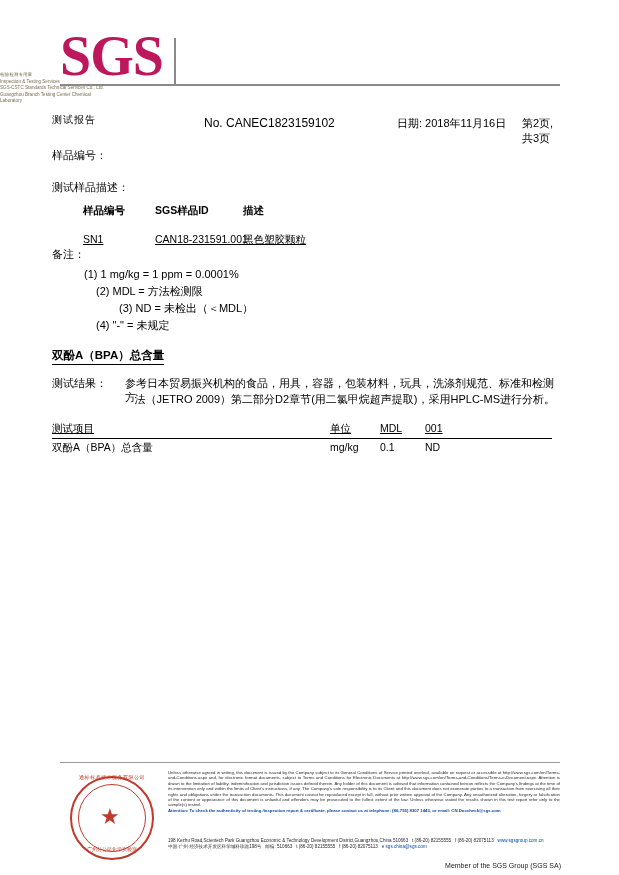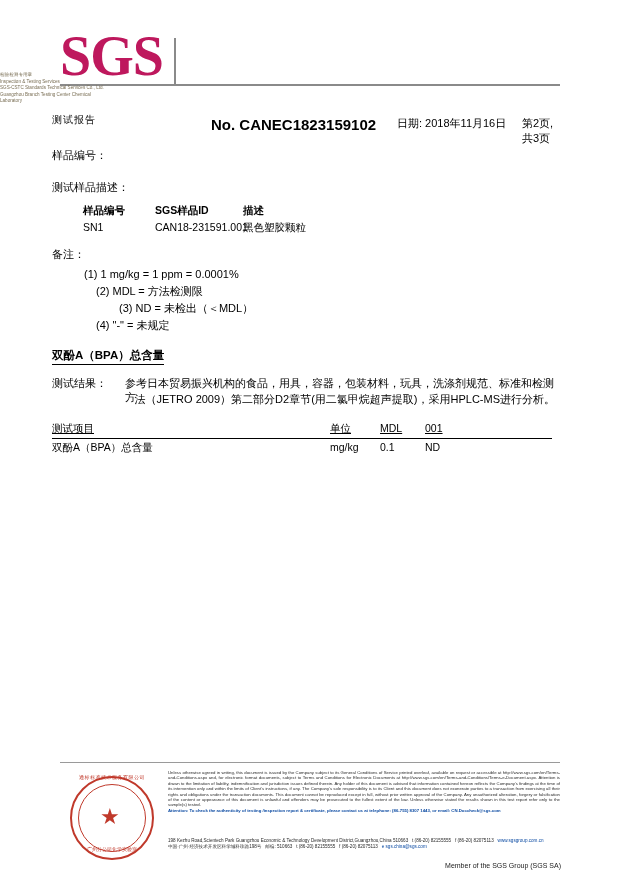--- a/index.html
+++ b/index.html
@@ -57,43 +57,42 @@
     height: 22px;
   }
   .report-title {
     position: absolute;
     left: 0; top: 0;
     font-size: 10px;
     letter-spacing: 1px;
   }
   .report-no {
     position: absolute;
-    left: 159px; top: 3px;
-    font-size: 15px;
-    font-weight: bold;
+    left: 152px; top: 3px;
+    font-size: 12px;
   }
   .report-date {
     position: absolute;
     left: 345px; top: 3px;
     font-size: 11px;
   }
   .report-page {
     position: absolute;
     left: 470px; top: 3px;
     font-size: 11px;
   }
 
   
   .ln { position: absolute; font-size: 11px; line-height: 14px; }
 
   .results-label { left: 52px; top: 148px; }
   .sample-desc-label { left: 52px; top: 180px; }
 
   .tbl-head { top: 203px; font-size: 10.5px; font-weight: bold; }
-  .tbl-row  { top: 220px; font-size: 10.5px; }
+  .tbl-row  { top: 232px; font-size: 10.5px; text-decoration: underline; }
 
   .c-sampleno { left: 83px; width: 80px; }
   .c-sgsid    { left: 155px; width: 110px; }
   .c-desc     { left: 243px; width: 180px; }
 
   .remarks-label { left: 52px; top: 247px; }
   .remark-1 { left: 84px; top: 267px; text-align: center; }
   .remark-2 { left: 96px; top: 284px; }
   .remark-3 { left: 96px; top: 301px; margin-left: 23px; }
   .remark-4 { left: 96px; top: 318px; }

